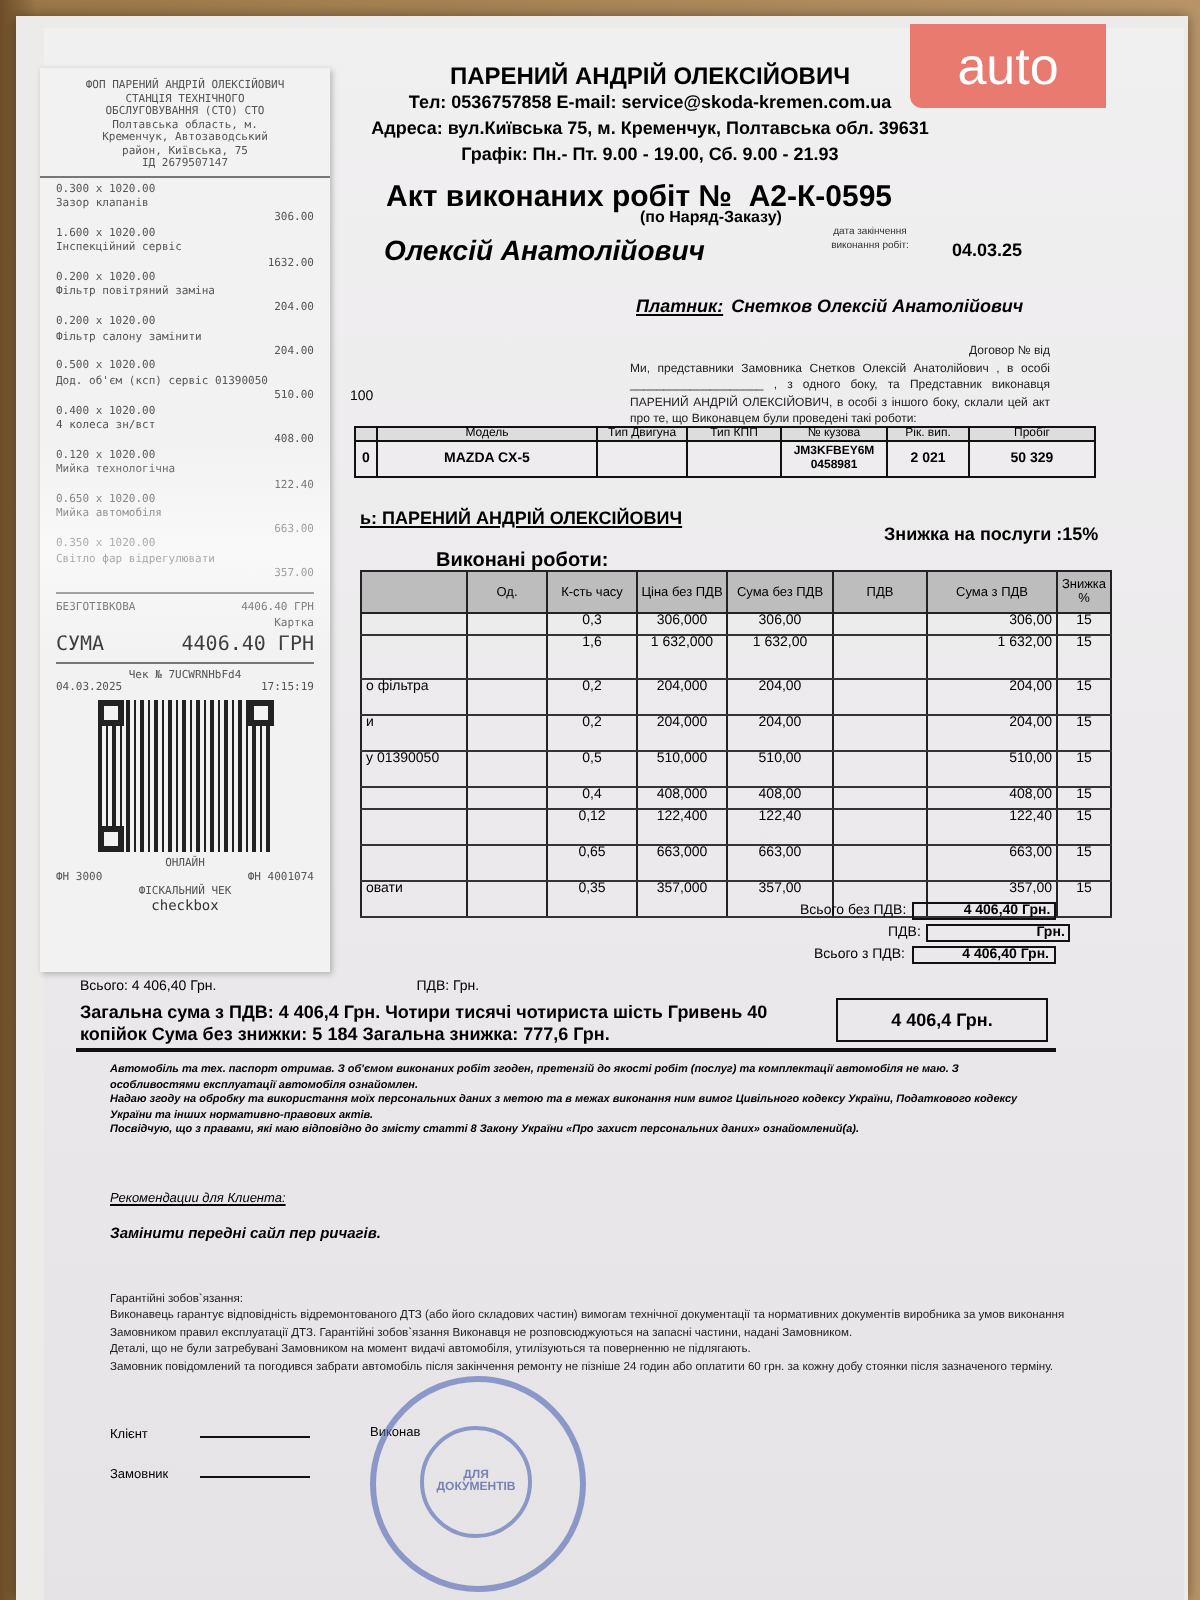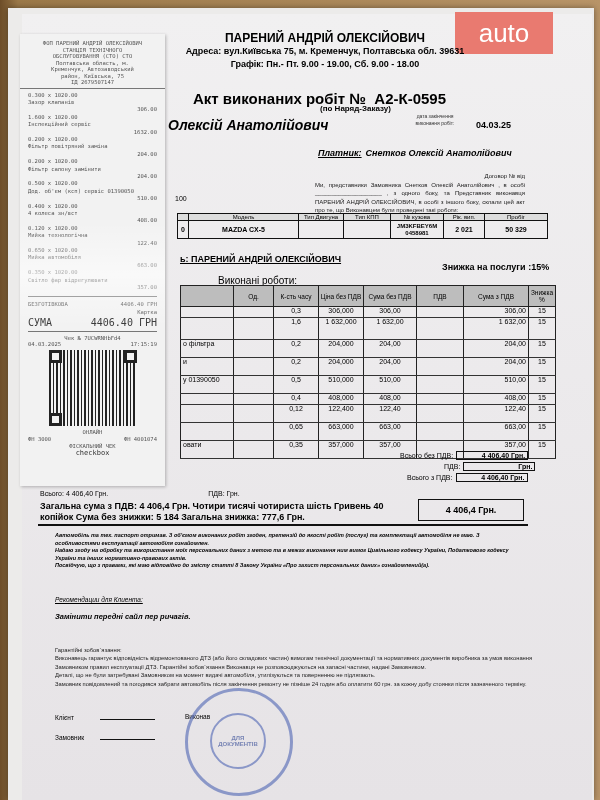--- a/index.html
+++ b/index.html
@@ -8,35 +8,35 @@
   .paper{position:absolute;left:8px;top:8px;width:586px;height:792px;background:#ecebea;box-shadow:0 0 6px rgba(0,0,0,.4);}
   .paper2{position:absolute;left:22px;top:14px;width:570px;height:786px;background:linear-gradient(180deg,#f1f0f1,#e6e3e6);}
   .logo{position:absolute;left:455px;top:12px;height:42px;display:flex;}
   .logo .a{background:#e97a70;color:#fff;font-size:26px;width:98px;display:flex;align-items:center;justify-content:center;border-bottom-left-radius:6px;}
   .logo .r{background:#3a6c8a;color:#dfe7ee;width:57px;font-family:"DejaVu Serif",serif;font-weight:bold;font-size:19px;display:flex;flex-direction:column;align-items:center;justify-content:center;line-height:1;}
   .logo .r small{font-size:7px;font-family:"Liberation Sans",sans-serif;align-self:flex-end;margin-right:4px;}
   .hdr{position:absolute;left:180px;top:32px;width:290px;text-align:center;font-size:9px;font-weight:bold;line-height:13px;}
   .hdr .t{font-size:12px;}
   .act{position:absolute;left:193px;top:90px;font-size:15px;font-weight:bold;}
   .order{position:absolute;left:320px;top:104px;font-size:8px;font-weight:bold;}
-  .cust{position:absolute;left:168px;top:117px;font-size:14px;font-weight:bold;font-style:italic;text-align:center;}
+  .cust{position:absolute;left:192px;top:117px;font-size:14px;font-weight:bold;font-style:italic;text-align:center;}
   .dlab{position:absolute;left:410px;top:113px;width:50px;font-size:5px;text-align:center;color:#333;line-height:7px;}
   .date{position:absolute;left:476px;top:120px;font-size:9px;font-weight:bold;}
   .payer{position:absolute;left:318px;top:148px;font-size:9px;font-weight:bold;font-style:italic;}
   .payer u{margin-right:4px;}
   .contract{position:absolute;left:315px;top:172px;width:210px;font-size:6px;line-height:8.5px;text-align:justify;color:#222;}
   .contract .r{text-align:right;}
   .n100{position:absolute;left:175px;top:195px;font-size:7px;}
   table{border-collapse:collapse;position:absolute;}
   .car{left:177px;top:213px;font-size:7px;}
   .car td,.car th{border:1.5px solid #111;padding:0 2px;text-align:center;}
   .car th{font-weight:normal;background:#ddd;font-size:6px;}
   .exec{position:absolute;left:180px;top:254px;font-size:9px;font-weight:bold;text-decoration:underline;}
   .disc{position:absolute;left:415px;top:262px;font-size:9px;font-weight:bold;margin-left:27px;}
-  .wlab{position:absolute;left:218px;top:275px;font-size:10px;font-weight:normal;}
+  .wlab{position:absolute;left:218px;top:275px;font-size:10px;font-weight:bold;}
   .works{left:180px;top:285px;font-size:7px;}
   .works th{background:#bdbdbd;font-weight:normal;border:1.5px solid #222;font-size:6.5px;height:18px;}
   .works td{border-left:1.5px solid #222;border-right:1.5px solid #222;border-bottom:1px solid #333;text-align:center;padding:0 2px;height:10px;vertical-align:top;}
   .works td.r{text-align:right;}
   .works td.l{text-align:left;}
   .tot{position:absolute;left:420px;font-size:7px;}
   .tot span.v{display:inline-block;width:66px;border:1.5px solid #111;text-align:right;font-weight:bold;padding:0 2px;margin-left:3px;}
   .sumline{position:absolute;left:40px;top:490px;font-size:7px;}
   .sum2{position:absolute;left:40px;top:501px;width:360px;font-size:9px;font-weight:bold;line-height:11px;}
   .sumbox{position:absolute;left:418px;top:499px;width:104px;height:20px;border:1.5px solid #111;font-size:9px;font-weight:bold;display:flex;align-items:center;justify-content:center;}
@@ -72,22 +72,23 @@
 
 <div class="paper"></div>
 <div class="paper2"></div>
 
 <div class="logo">
   <div class="a">auto</div>
 </div>
 
 <div class="hdr">
   <div class="t">ПАРЕНИЙ АНДРІЙ ОЛЕКСІЙОВИЧ</div>
+  <div>Тел: 0536757858   E-mail: service@skoda-kremen.com.ua</div>
   <div>Адреса: вул.Київська 75, м. Кременчук, Полтавська обл. 39631</div>
-  <div>Графік: Пн.- Пт. 9.00 - 19.00,    Сб. 9.00 - 18.00</div>
+  <div>Графік: Пн.- Пт. 9.00 - 19.00,    Сб. 9.00 - 21.93</div>
 </div>
 
 <div class="act"><span>Акт виконаних робіт №</span>&nbsp; <span>А2-К-0595</span></div>
 <div class="order">(по Наряд-Заказу)</div>
 <div class="cust">Олексій Анатолійович</div>
 <div class="dlab">дата закінчення виконання робіт:</div>
 <div class="date">04.03.25</div>
 <div class="payer"><u>Платник:</u><span>Снетков Олексій Анатолійович</span></div>
 
 <div class="contract">

